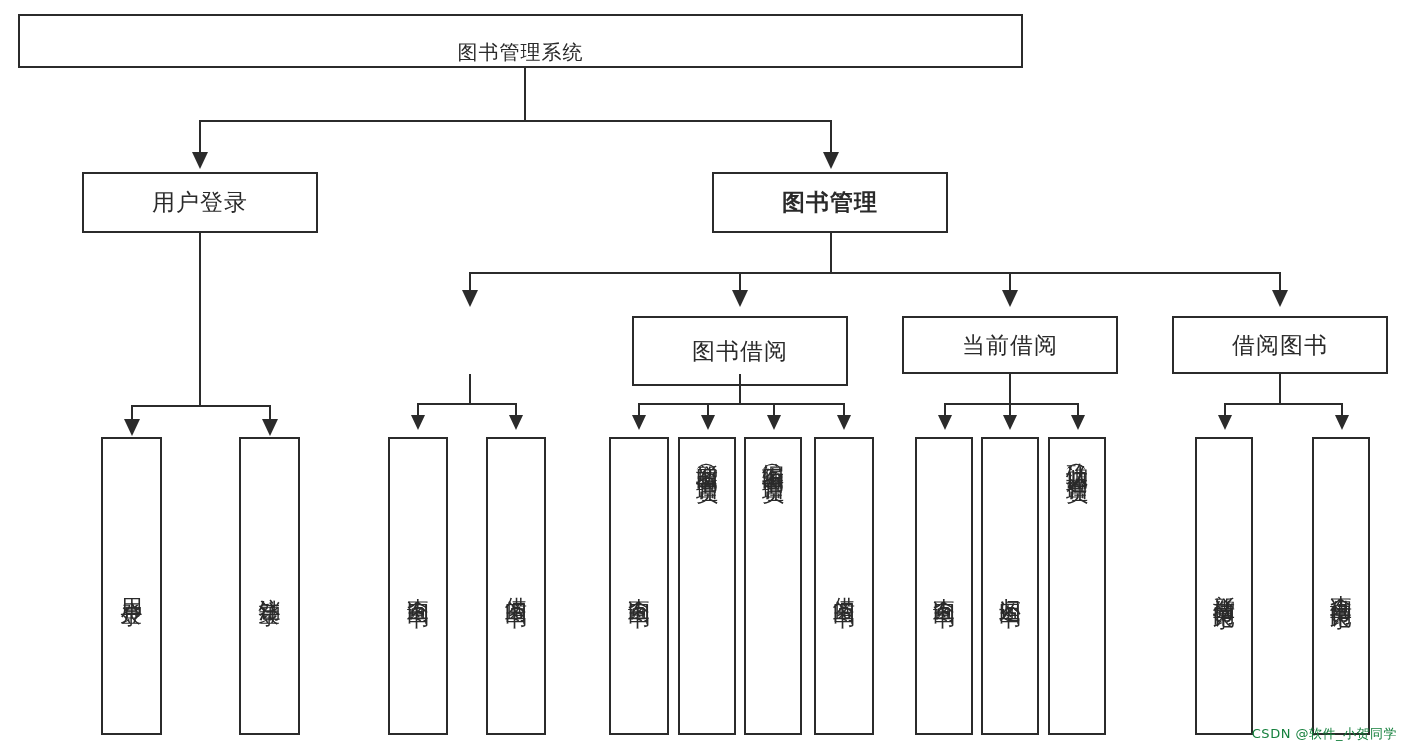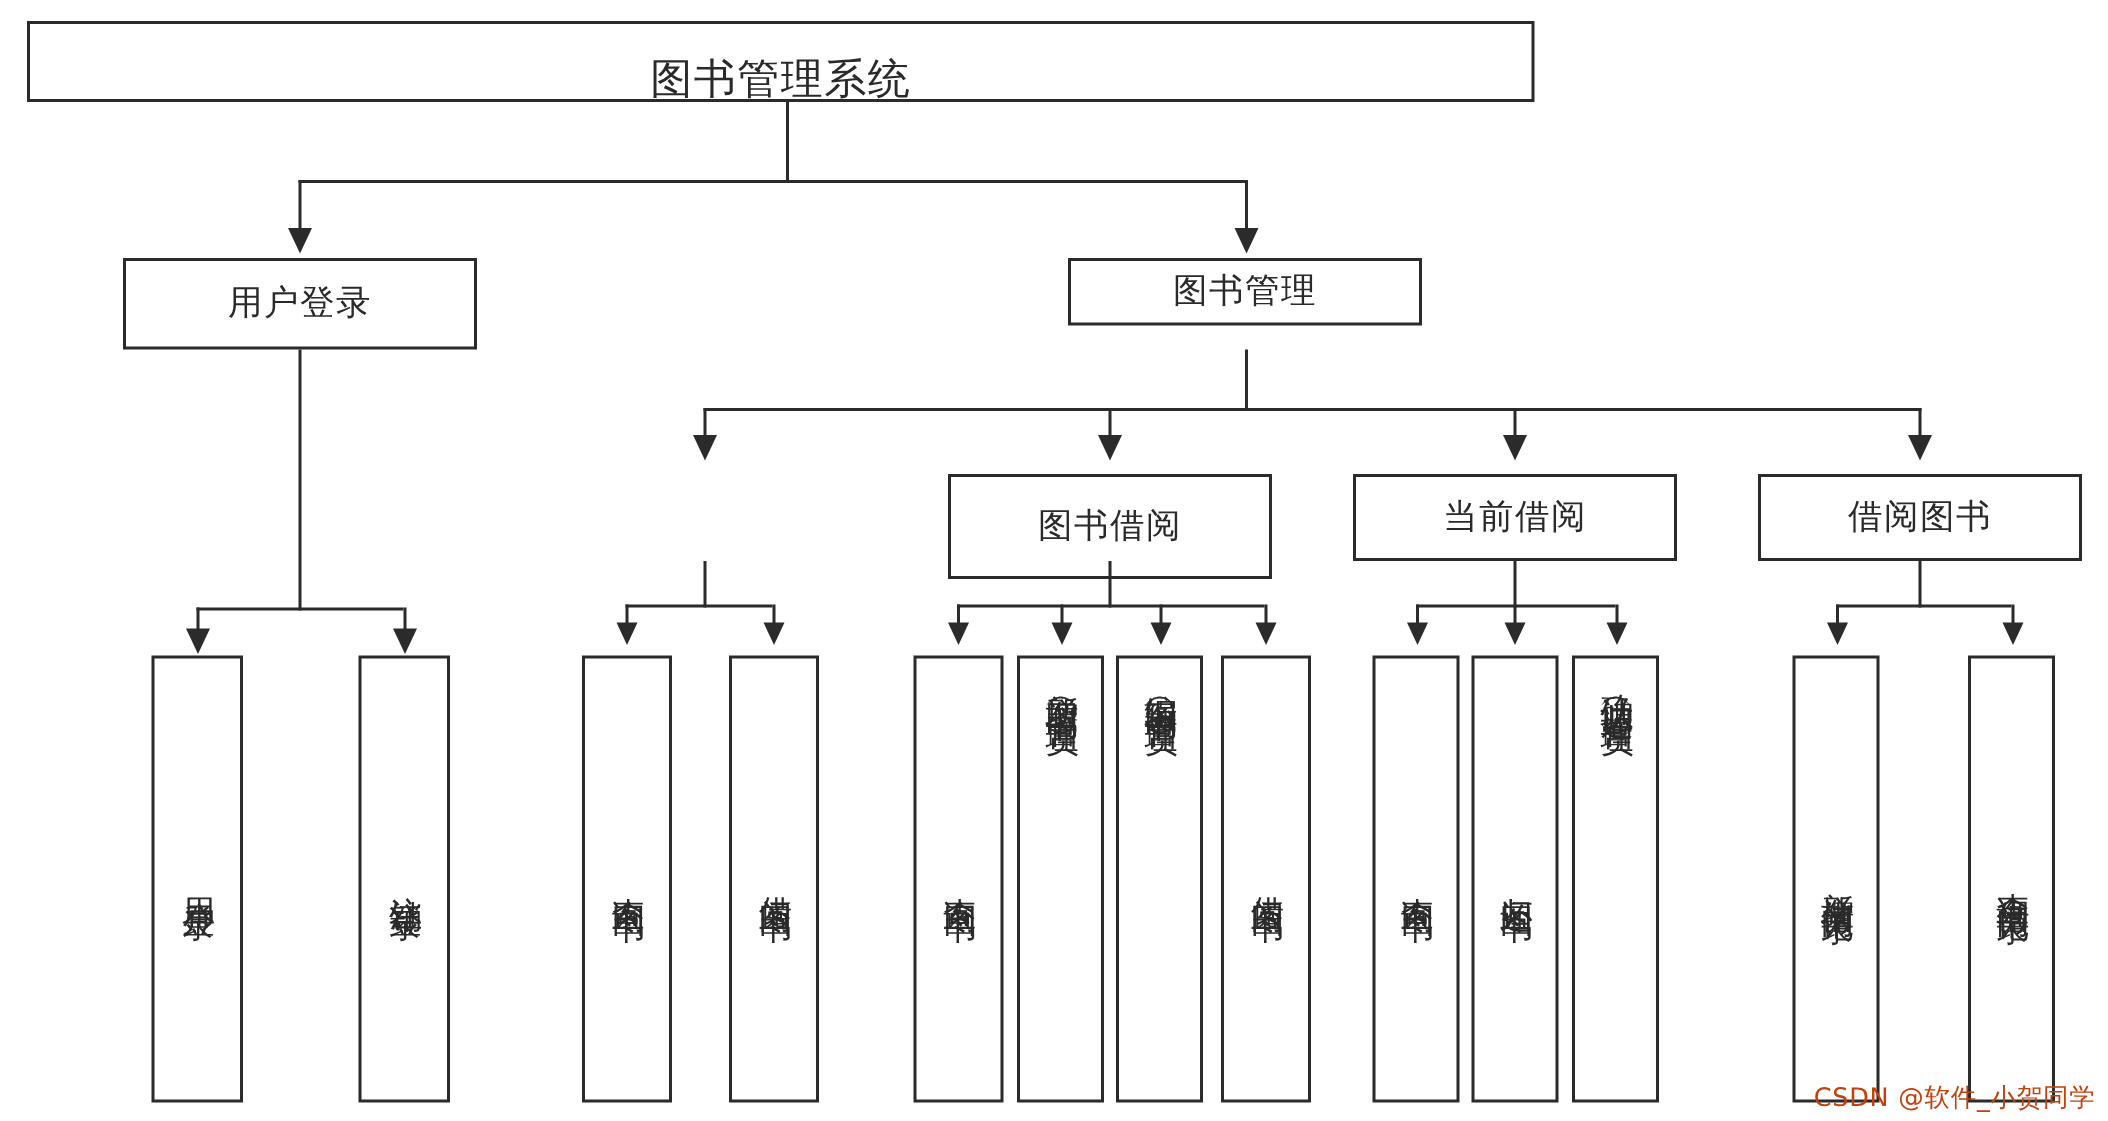--- a/index.html
+++ b/index.html
@@ -30,21 +30,21 @@
     color: #1b1b1b;
   }
   .node .label {
     font-size: 23px;
     line-height: 1.25;
     letter-spacing: 1px;
     white-space: nowrap;
     color: #2a2a2a;
   }
   
-  .node.root .label { font-size: 28px; margin-top: 23px; }
+  .node.root .label { font-size: 20px; margin-top: 23px; }
 
   
   .node.vertical {
     align-items: flex-start;
     justify-content: center;
     padding-top: 6px;
   }
   .node.vertical .label {
     writing-mode: vertical-rl;
     text-orientation: upright;
@@ -80,22 +80,22 @@
     border-left-width: 7px;
     border-right-width: 7px;
     border-top-width: 15px;
   }
 
   
   #watermark {
     position: absolute;
     right: 8px;
     bottom: 4px;
-    font-size: 17px;
-    color: #c2410c;
+    font-size: 13px;
+    color: #15803d;
     white-space: nowrap;
     letter-spacing: 0.5px;
     font-family: "DejaVu Sans", "Liberation Sans", sans-serif;
   }
 </style>
 </head>
 <body>
 
 <div id="canvas">
 
@@ -110,21 +110,21 @@
   <div class="vline" style="left:199px; top:120px; height:34px;"></div>
   <div class="arrow" style="left:192px; top:152px;"></div>
 
   <div class="vline" style="left:830px; top:120px; height:34px;"></div>
   <div class="arrow" style="left:823px; top:152px;"></div>
 
   <div class="node" style="left:82px; top:172px; width:236px; height:61px;">
     <span class="label">用户登录</span>
   </div>
 
-  <div class="node" style="left:712px; top:172px; width:236px; height:45px;">
+  <div class="node" style="left:712px; top:172px; width:236px; height:61px;font-weight:bold;">
     <span class="label">图书管理</span>
   </div>
 
   <div class="vline" style="left:199px; top:233px; height:174px;"></div>
   <div class="hline" style="left:131px; top:405px; width:138px;"></div>
   <div class="vline" style="left:131px; top:405px; height:16px;"></div>
   <div class="arrow" style="left:124px; top:419px;"></div>
   <div class="vline" style="left:269px; top:405px; height:16px;"></div>
   <div class="arrow" style="left:262px; top:419px;"></div>
 

